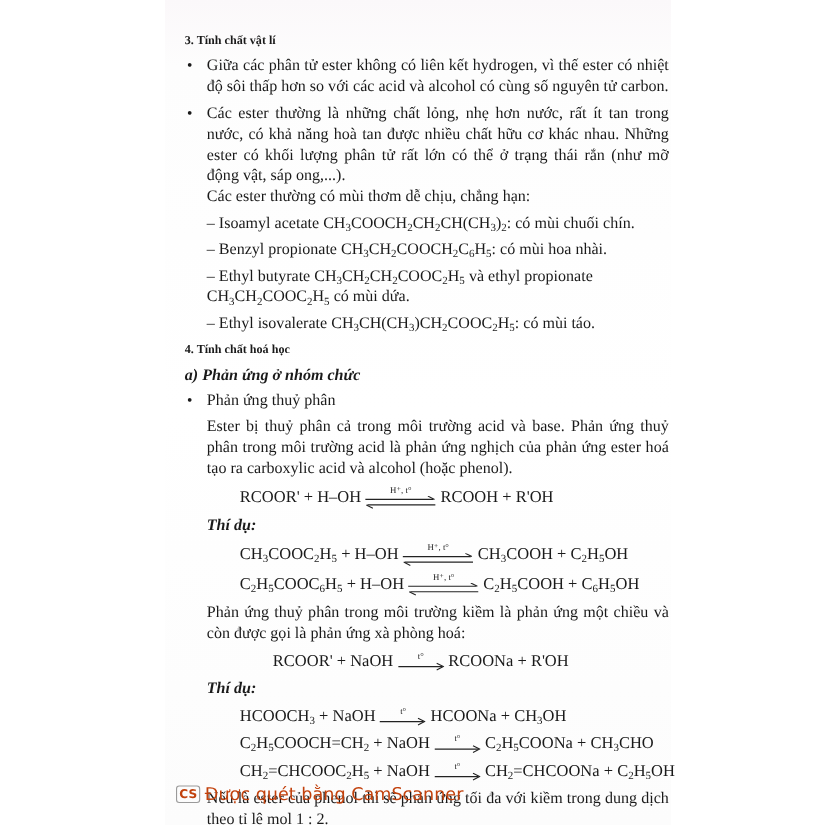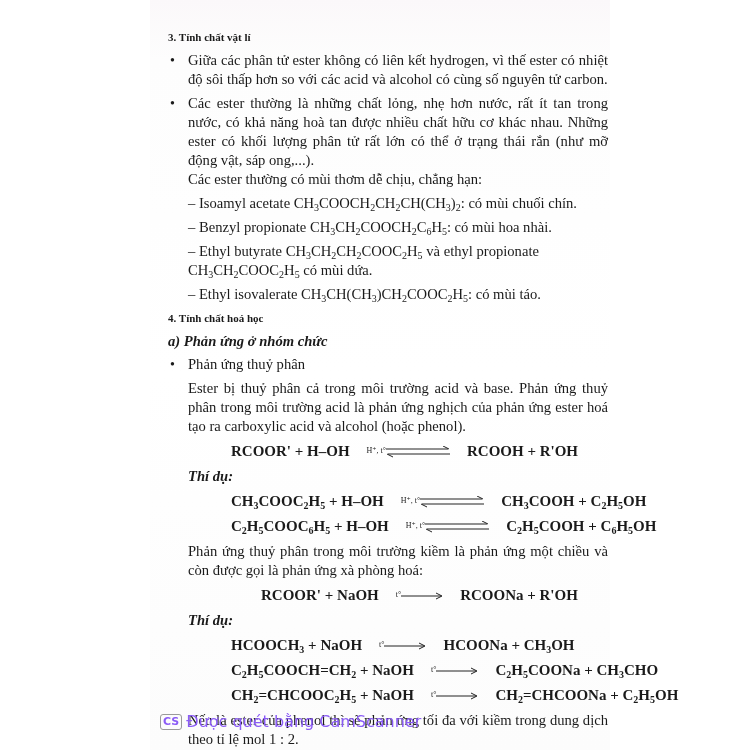--- a/index.html
+++ b/index.html
@@ -14,29 +14,29 @@
   .content { position: absolute; left: 168px; top: 28px; width: 440px; font-size: 14.6px; line-height: 19px; }
   .h { font-weight: bold; font-size: 11px; margin: 0 0 4px 0; }
   .sub { font-weight: bold; font-style: italic; margin: 2px 0 4px 0; }
   .bullet { position: relative; padding-left: 20px; margin-bottom: 5px; text-align: justify; }
   .bullet::before { content: "•"; position: absolute; left: 2px; top: 0; font-size: 14px; }
   .bullet.ital { }
   .indent { padding-left: 20px; }
   .dash { padding-left: 20px; margin-bottom: 5px; }
   .example { font-weight: bold; font-style: italic; margin: 6px 0 4px 0; }
   .eq { display: flex; align-items: center; white-space: nowrap; font-size: 15px; margin: 6px 0; }
-  .eq .part { margin: 0 13px; font-weight: bold; }
-  .arrow { display: inline-flex; flex-direction: row; align-items: center; margin: 0 4px; position: relative; }
+  .eq .part { margin: 0 0; }
+  .arrow { display: inline-flex; flex-direction: column; align-items: center; margin: 0 4px; position: relative; }
   .arrow .cond { font-size: 8px; line-height: 8px; margin-bottom: 1px; }
   .arrow svg { display: block; }
   sub { font-size: 10px; vertical-align: -3px; line-height: 0; }
   .para { text-align: justify; margin-bottom: 3px; }
   .watermark {
     position: absolute; left: 160px; top: 712px; font-family: "DejaVu Sans", "Liberation Sans", sans-serif;
-    font-size: 16px; color: #8b5cf6; display: flex; align-items: center; gap: 4px;
+    font-size: 16px; color: #c2410c; display: flex; align-items: center; gap: 4px;
   }
   .cs-logo {
     border: 1.5px solid #9a9a9a; border-radius: 3px; font-size: 11px; padding: 0 2px; font-weight: bold; line-height: 14px;
   }
 </style>
 </head>
 <body>
 
 <div class="page"></div>
 

